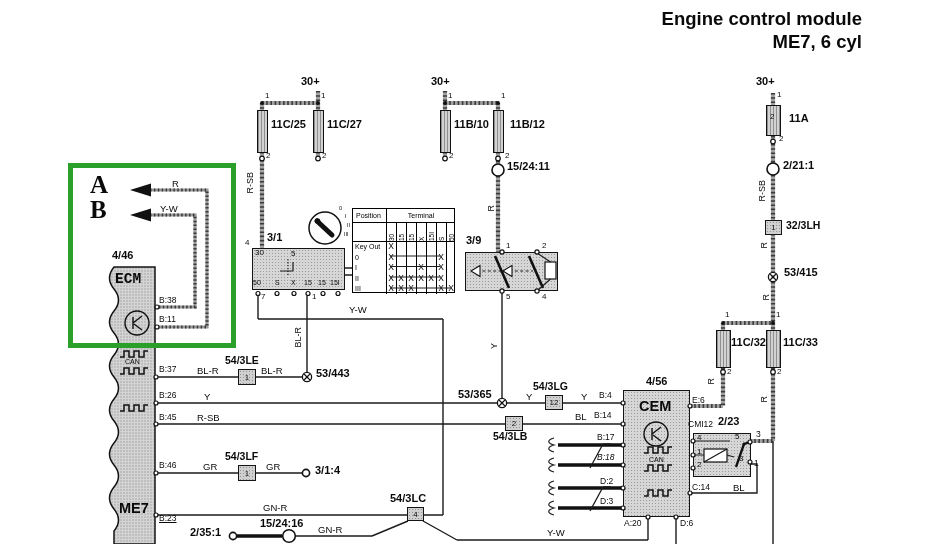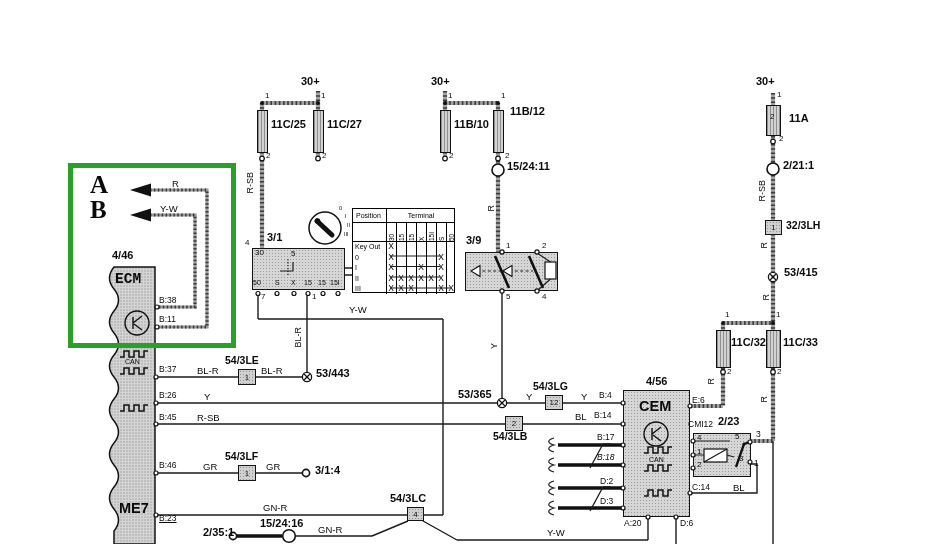--- a/index.html
+++ b/index.html
@@ -306,20 +306,22 @@
       <g fill="#fff" stroke="#111" stroke-width="1.2">
         <circle cx="693" cy="441" r="2"></circle>
           <circle cx="693" cy="455" r="2"></circle>
         <circle cx="693" cy="468" r="2"></circle>
           <circle cx="750" cy="442" r="2"></circle>
         <circle cx="750" cy="462" r="2"></circle>
       </g>
     </g>
   </svg>
 
+  <div class="L ttl" style="left:642px;top:9px;">Engine control module</div>
+  <div class="L ttl" style="left:642px;top:32px;">ME7, 6 cyl</div>
 
   <div class="L ser" style="left:90px;top:172px;">A</div>
   <div class="L ser" style="left:90px;top:197px;">B</div>
   <div class="L f9" style="left:172px;top:179px;">R</div>
   <div class="L f9" style="left:160px;top:204px;">Y-W</div>
 
   <div class="L b11" style="left:112px;top:250px;">4/46</div>
   <div class="L b14" style="left:115px;top:272px;font-family:Liberation Mono, monospace;">ECM</div>
   <div class="L b14" style="left:119px;top:501px;">ME7</div>
   <div class="L f7" style="left:125px;top:358px;">CAN</div>
@@ -343,21 +345,21 @@
   <div class="L f9" style="left:581px;top:392px;">Y</div>
   <div class="L f9" style="left:197px;top:413px;">R-SB</div>
   <div class="L b10" style="left:493px;top:431px;">54/3LB</div>
   <div class="L f9" style="left:575px;top:412px;">BL</div>
   <div class="L f9" style="left:203px;top:462px;">GR</div>
   <div class="L b10" style="left:225px;top:451px;">54/3LF</div>
   <div class="L f9" style="left:266px;top:462px;">GR</div>
   <div class="L b11" style="left:315px;top:465px;">3/1:4</div>
   <div class="L f9" style="left:263px;top:503px;">GN-R</div>
   <div class="L b11" style="left:390px;top:493px;">54/3LC</div>
-  <div class="L b11" style="left:203px;top:527px;">2/35:1</div>
+  <div class="L b11" style="left:190px;top:527px;">2/35:1</div>
   <div class="L b11" style="left:260px;top:518px;">15/24:16</div>
   <div class="L f9" style="left:318px;top:525px;">GN-R</div>
   <div class="L f9" style="left:547px;top:528px;">Y-W</div>
   <div class="L f9" style="left:349px;top:305px;">Y-W</div>
 
   <div class="L b11" style="left:646px;top:376px;">4/56</div>
   <div class="L b14" style="left:639px;top:399px;">CEM</div>
   <div class="L f7" style="left:649px;top:456px;">CAN</div>
   <div class="L f85" style="left:599px;top:391px;">B:4</div>
   <div class="L f85" style="left:594px;top:411px;">B:14</div>
@@ -404,21 +406,21 @@
   <div class="L f8" style="left:312px;top:293px;">1</div>
   <div class="L f55" style="left:339px;top:206px;">0</div>
   <div class="L f55" style="left:345px;top:214px;">I</div>
   <div class="L f55" style="left:347px;top:223px;">II</div>
   <div class="L f55" style="left:344px;top:232px;">III</div>
 
   <div class="L b11" style="left:431px;top:76px;">30+</div>
   <div class="L f8" style="left:448px;top:92px;">1</div>
   <div class="L f8" style="left:501px;top:92px;">1</div>
   <div class="L b11" style="left:454px;top:119px;">11B/10</div>
-  <div class="L b11" style="left:510px;top:106px;text-align:right;">11B/12</div>
+  <div class="L b11" style="left:510px;top:119px;text-align:right;">11B/12</div>
   <div class="L f8" style="left:449px;top:152px;">2</div>
   <div class="L f8" style="left:505px;top:152px;">2</div>
   <div class="L b11" style="left:507px;top:161px;">15/24:11</div>
   <div class="vlb" style="left:486px;top:205px;">R</div>
   <div class="L b11" style="left:466px;top:235px;">3/9</div>
   <div class="L f8" style="left:506px;top:242px;">1</div>
   <div class="L f8" style="left:542px;top:242px;">2</div>
   <div class="L f8" style="left:506px;top:293px;">5</div>
   <div class="L f8" style="left:542px;top:293px;">4</div>
   <div class="vlb" style="left:489px;top:343px;">Y</div>

